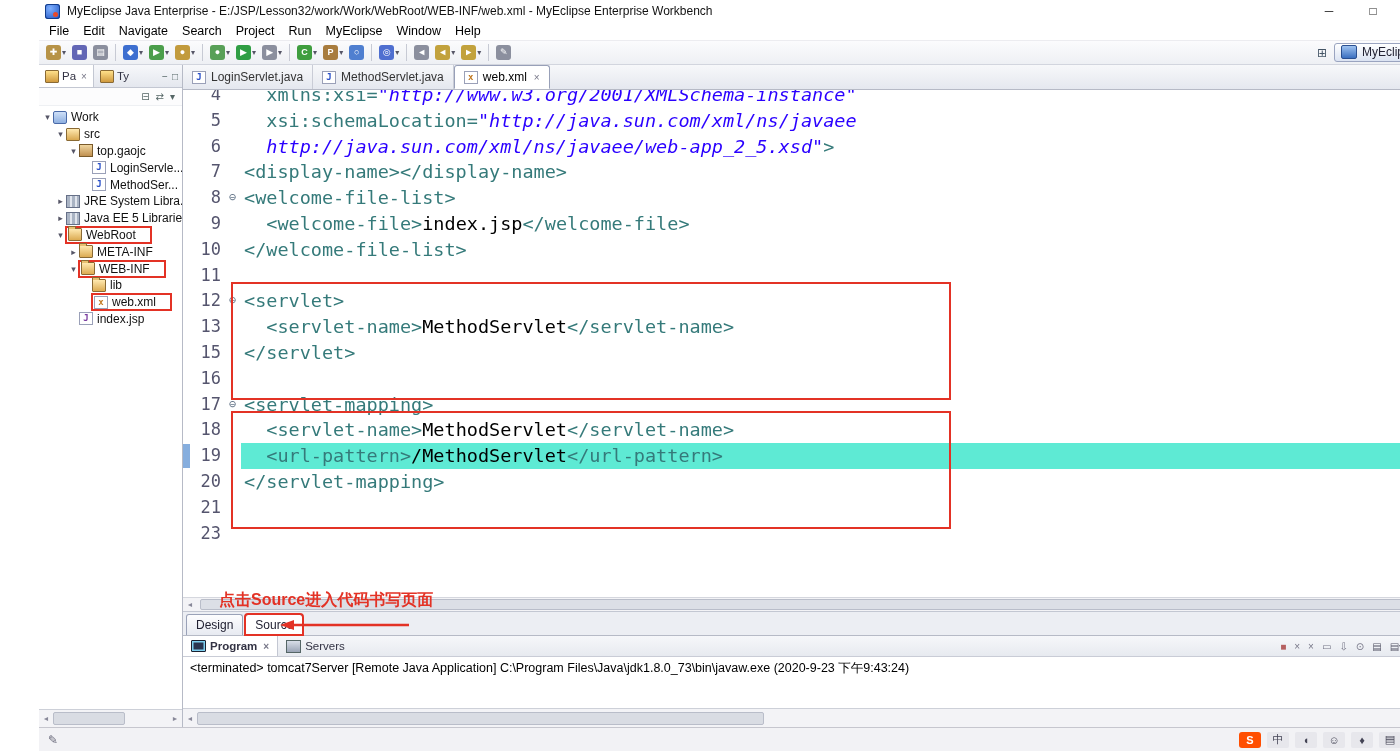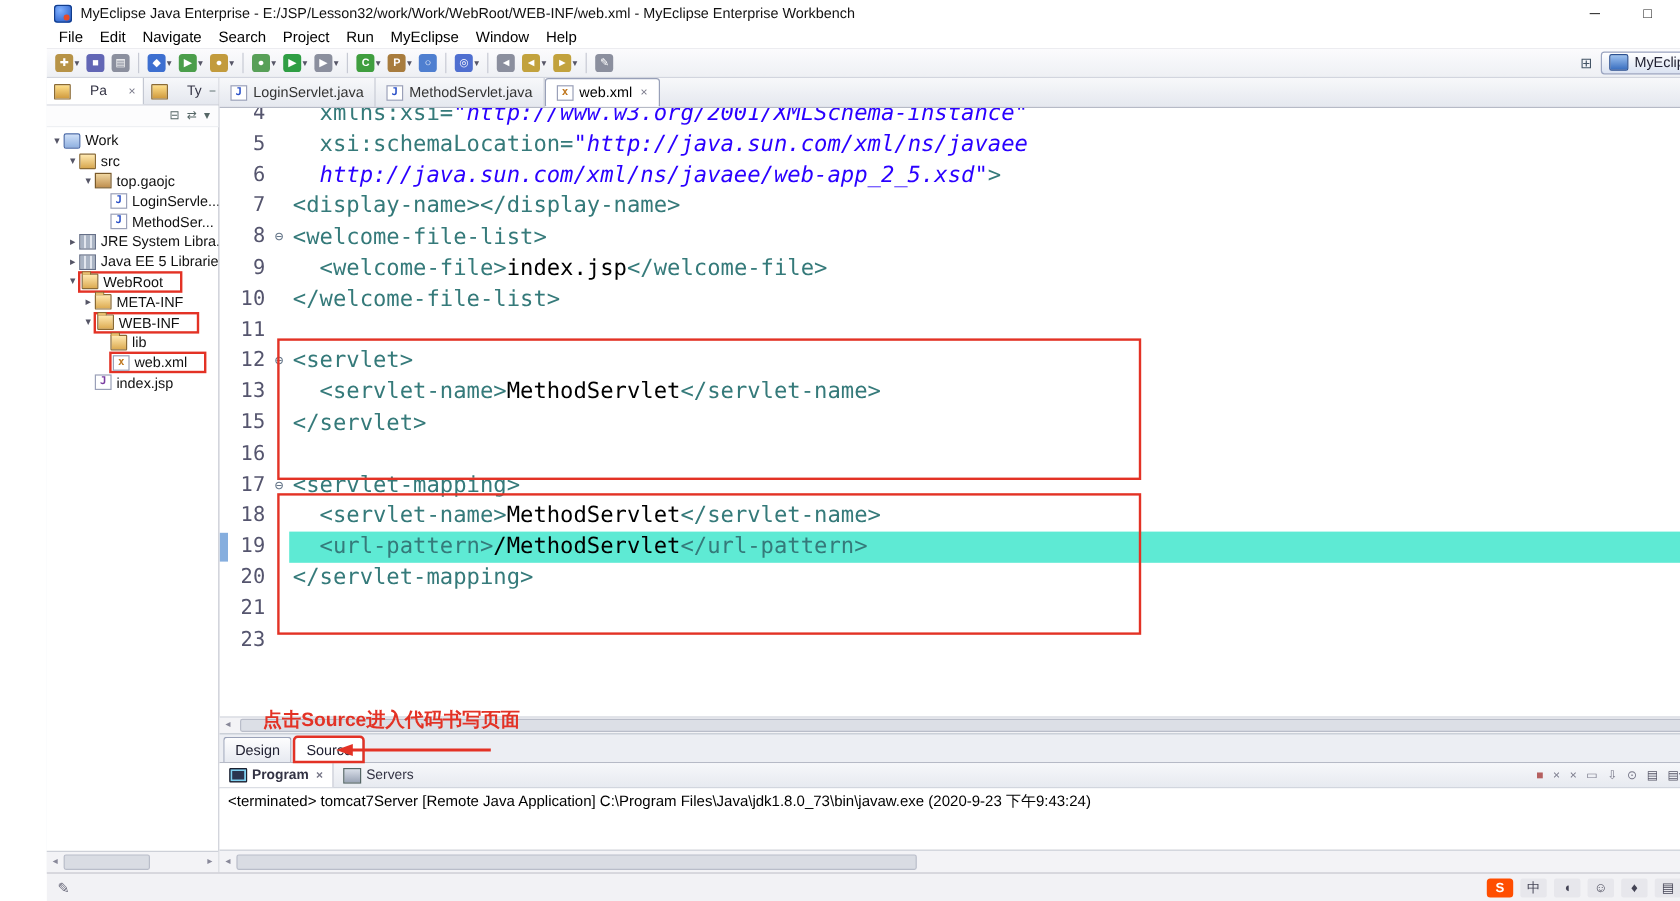--- a/index.html
+++ b/index.html
@@ -30,21 +30,21 @@
   .persp-btn{display:flex;align-items:center;gap:5px;border:1px solid #9aa4c0;background:linear-gradient(#ffffff,#dbe3f2);border-radius:3px;padding:1px 9px 2px 6px;font-size:12px;font-weight:normal;color:#223;}
   .persp-ico{width:14px;height:12px;background:linear-gradient(#9ec2f0,#3a6fc0);border:1px solid #2a4f90;border-radius:2px;flex:none;}
 
   
   .workbench{flex:1;display:flex;min-height:0;background:#eceef2;}
 
   
   .left-panel{width:143px;flex:none;display:flex;flex-direction:column;background:#fff;border-right:1px solid #b6bac6;}
   .panel-tabbar{height:22px;flex:none;display:flex;align-items:center;background:linear-gradient(#f7f8fb,#e4e7ee);border-bottom:1px solid #c3c7d2;font-size:11.5px;}
   .tabs-holder{display:flex;height:100%;}
-  .ptab{display:flex;align-items:center;gap:16px;padding:0 6px;height:100%;box-sizing:border-box;color:#334;justify-content:flex-end;}
+  .ptab{display:flex;align-items:center;gap:3px;padding:0 6px;height:100%;box-sizing:border-box;color:#334;justify-content:flex-end;}
   .ptab.active{background:#fff;border-right:1px solid #c3c7d2;}
   .ptab-ico{width:12px;height:11px;background:linear-gradient(#ffe08a,#d09a3e);border:1px solid #8a6a34;border-radius:1px;flex:none;}
   .tab-close{color:#778;font-size:10px;margin-left:2px;}
   .panel-minmax{margin-left:auto;display:flex;gap:4px;padding-right:4px;color:#566;font-size:10px;}
   .panel-toolbar{height:17px;flex:none;display:flex;justify-content:flex-end;align-items:center;gap:6px;padding-right:7px;background:#fcfcfd;border-bottom:1px solid #eef0f3;}
   .pt-ico{font-size:10px;color:#566;}
   .explorer-tree{flex:1;overflow:hidden;font-size:12px;padding-top:3px;color:#111;}
   .tree-row{height:16.8px;display:flex;align-items:center;white-space:nowrap;}
   .tree-exp{width:11px;flex:none;font-size:9px;color:#556;text-align:center;}
   .tree-inner{display:flex;align-items:center;padding-right:4px;}

